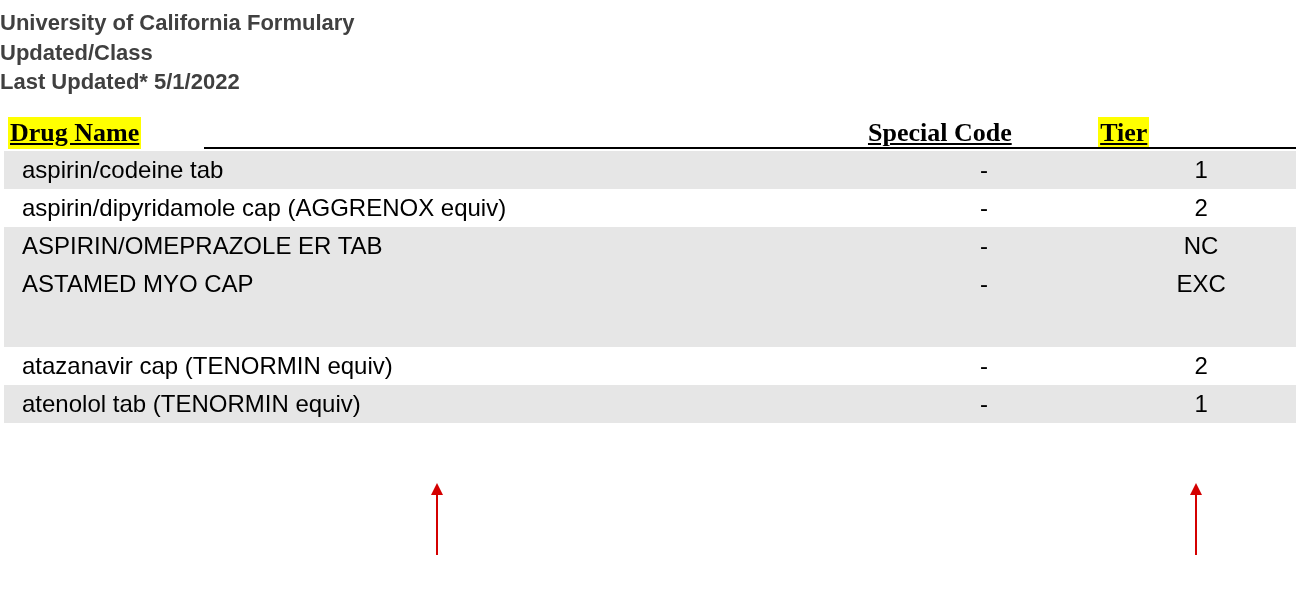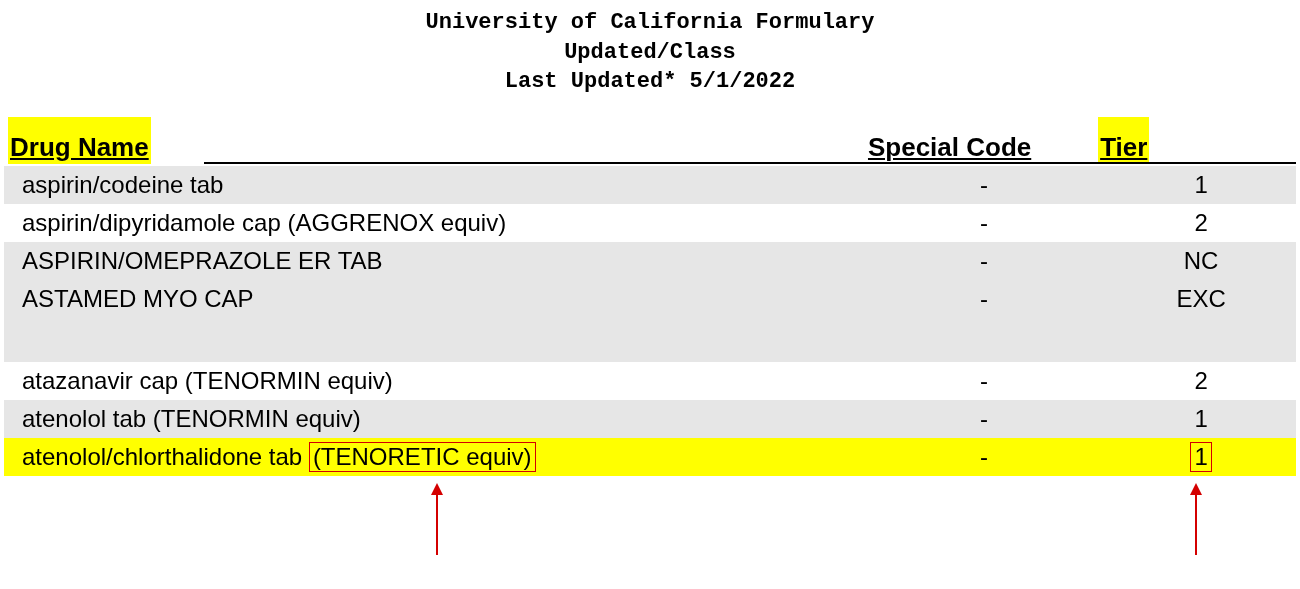--- a/index.html
+++ b/index.html
@@ -6,27 +6,25 @@
     margin: 0;
     padding: 0;
     font-family: Arial, Helvetica, sans-serif;
     background: #ffffff;
     width: 1300px;
     height: 589px;
     overflow: hidden;
     position: relative;
   }
   .header {
-    text-align: center;
     font-weight: bold;
     font-size: 22px;
     line-height: 1.35;
     padding-top: 8px;
-    color: #000000;
-    font-family: Liberation Mono, monospace;
+    color: #404040;
   }
   .table-wrap {
     margin: 18px 4px 0 4px;
   }
   table {
     width: 100%;
     border-collapse: collapse;
     table-layout: fixed;
   }
   col.c-name { width: 850px; }
@@ -37,21 +35,22 @@
     font-weight: bold;
     text-align: left;
     padding: 2px 4px 2px 4px;
     color: #000;
     position: relative;
   }
   th.center { text-align: left; }
   th .hdr-text {
     text-decoration: underline;
     display: inline-block;
-    padding: 15px 2px 1px 2px;
+    padding: 1px 2px 1px 2px;
+    font-family: Liberation Serif, serif;
   }
   th .hl {
     background: #ffff00;
   }
   th.rule-after::after {
     content: "";
     position: absolute;
     left: 0;
     right: 0;
     bottom: 2px;
@@ -162,23 +161,18 @@
         <tr>
           <td>atazanavir cap (TENORMIN equiv)</td>
           <td class="code">-</td>
           <td class="tier">2</td>
         </tr>
         <tr class="shade">
           <td>atenolol tab (TENORMIN equiv)</td>
           <td class="code">-</td>
           <td class="tier">1</td>
         </tr>
-        <tr class="hlrow">
-          <td><span>atenolol/chlorthalidone tab </span><span class="red-box">(TENORETIC equiv)</span></td>
-          <td class="code">-</td>
-          <td class="tier"><span class="red-box">1</span></td>
-        </tr>
       </tbody>
   </table>
 </div>
 
 <div class="arrow arrow1"></div>
 <div class="arrow arrow2"></div>
 
 </body></html>

